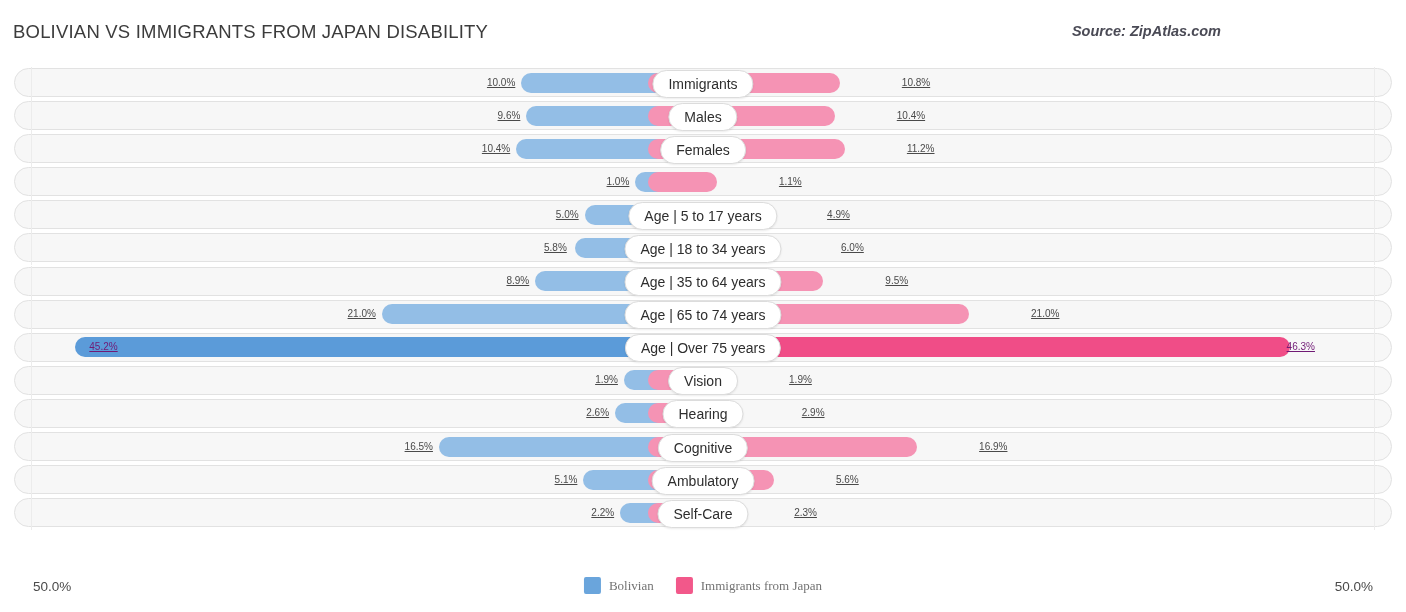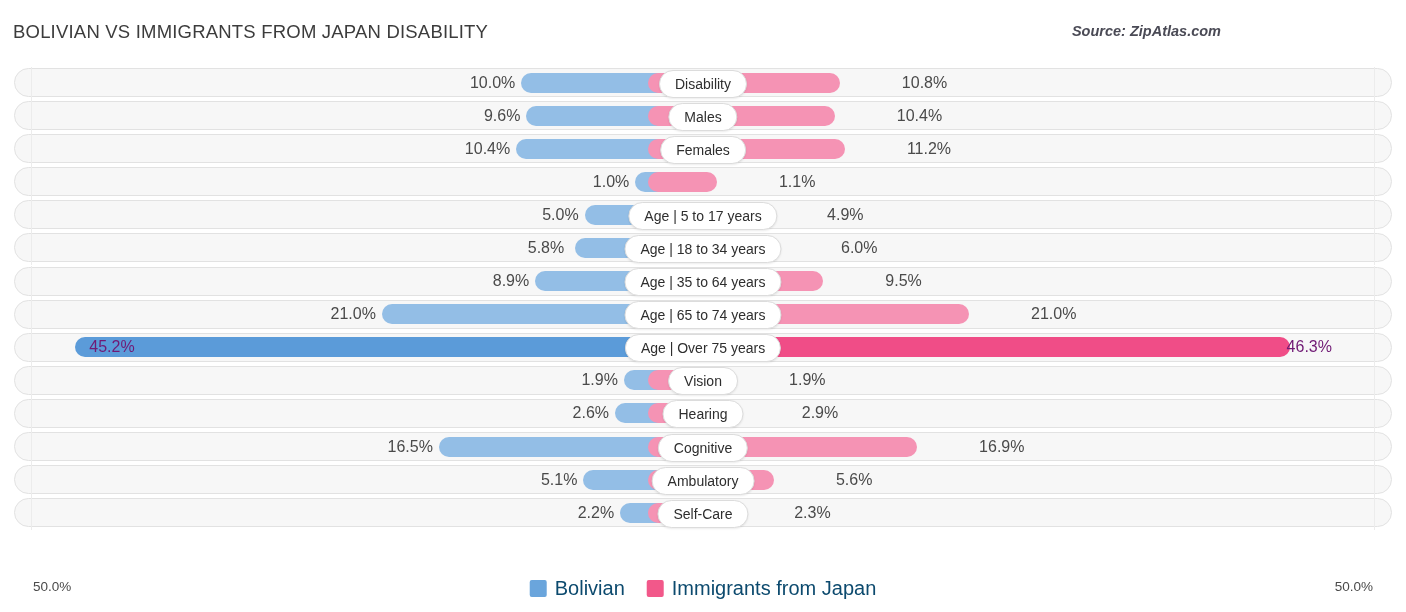--- a/index.html
+++ b/index.html
@@ -42,21 +42,21 @@
   .bars{position:absolute;left:0;top:0;width:1406px;height:33.1px;}
 
   .bar{
     position:absolute;top:6.5px;height:20px;
   }
   .bar.lcap{border-radius:10px;}
   .bar.rcap{border-radius:10px;}
 
   .val{
     position:absolute;top:6.5px;height:20px;line-height:20px;
-    font-size:16px;color:#4a4a4a;white-space:nowrap;
+    font-size:10px;color:#4a4a4a;white-space:nowrap;text-decoration:underline;
   }
   .val.inside{color:#701a75;}
 
   .pill{
     position:absolute;top:3.5px;height:26px;line-height:26px;
     left:50%;transform:translateX(-50%);
     background:#ffffff;border:1px solid #dcdcdc;border-radius:14px;
     padding:0 15px;font-size:14px;color:#2e2e2e;white-space:nowrap;
     box-shadow:0 1px 2px rgba(0,0,0,.08);
   }
@@ -64,21 +64,21 @@
   
   .footer{position:absolute;left:0;top:572px;width:1406px;height:40px;}
   .axis-left{position:absolute;left:33px;top:7px;font-size:13.5px;color:#4a4a4a;}
   .axis-right{position:absolute;right:33px;top:7px;font-size:13.5px;color:#4a4a4a;}
   .legend{
     position:absolute;left:50%;transform:translateX(-50%);top:5px;
     display:flex;align-items:center;gap:22px;
   }
   .lg{display:flex;align-items:center;gap:8px;}
   .sw{width:17px;height:17px;border-radius:2px;display:inline-block;}
-  .lglabel{font-size:20px;color:#0c4a6e;white-space:nowrap;}
+  .lglabel{font-size:13px;color:#737373;white-space:nowrap;font-family:Liberation Serif, serif;}
 </style>
 </head>
 <body>
 
 <div class="page">
 
   <div class="header">
     <div class="title">BOLIVIAN VS IMMIGRANTS FROM JAPAN DISABILITY</div>
     <div class="source">Source: ZipAtlas.com</div>
   </div>
@@ -87,21 +87,21 @@
       <div class="row">
         <div class="track">
           <span class="tick left"></span>
           <span class="tick right"></span>
         </div>
         <div class="bars">
           <div class="bar lcap" style="left: 521.3px; width: 181.7px; background: rgb(147, 190, 230);"></div>
           <div class="bar rcap" style="left: 648px; width: 191.836px; background: rgb(245, 147, 180);"></div>
           <div class="val" style="left: 469.3px; width: 46px; text-align: right;">10.0%</div>
           <div class="val" style="left: 901.836px;">10.8%</div>
-          <div class="pill" style="left: 703px;">Disability</div>
+          <div class="pill" style="left: 703px;">Immigrants</div>
         </div>
       </div>
       <div class="row">
         <div class="track">
           <span class="tick left"></span>
           <span class="tick right"></span>
         </div>
         <div class="bars">
           <div class="bar lcap" style="left: 526.368px; width: 176.632px; background: rgb(147, 190, 230);"></div>
           <div class="bar rcap" style="left: 648px; width: 186.768px; background: rgb(245, 147, 180);"></div>
@@ -149,21 +149,21 @@
         </div>
       </div>
       <div class="row">
         <div class="track">
           <span class="tick left"></span>
           <span class="tick right"></span>
         </div>
         <div class="bars">
           <div class="bar lcap" style="left: 574.514px; width: 128.486px; background: rgb(147, 190, 230);"></div>
           <div class="bar rcap" style="left: 648px; width: 131.02px; background: rgb(245, 147, 180);"></div>
-          <div class="val" style="left: 523px; width: 46px; text-align: center;">5.8%</div>
+          <div class="val" style="left: 544px; width: 46px; text-align: left;">5.8%</div>
           <div class="val" style="left: 841.02px;">6.0%</div>
           <div class="pill" style="left: 703px;">Age | 18 to 34 years</div>
         </div>
       </div>
       <div class="row">
         <div class="track">
           <span class="tick left"></span>
           <span class="tick right"></span>
         </div>
         <div class="bars">

